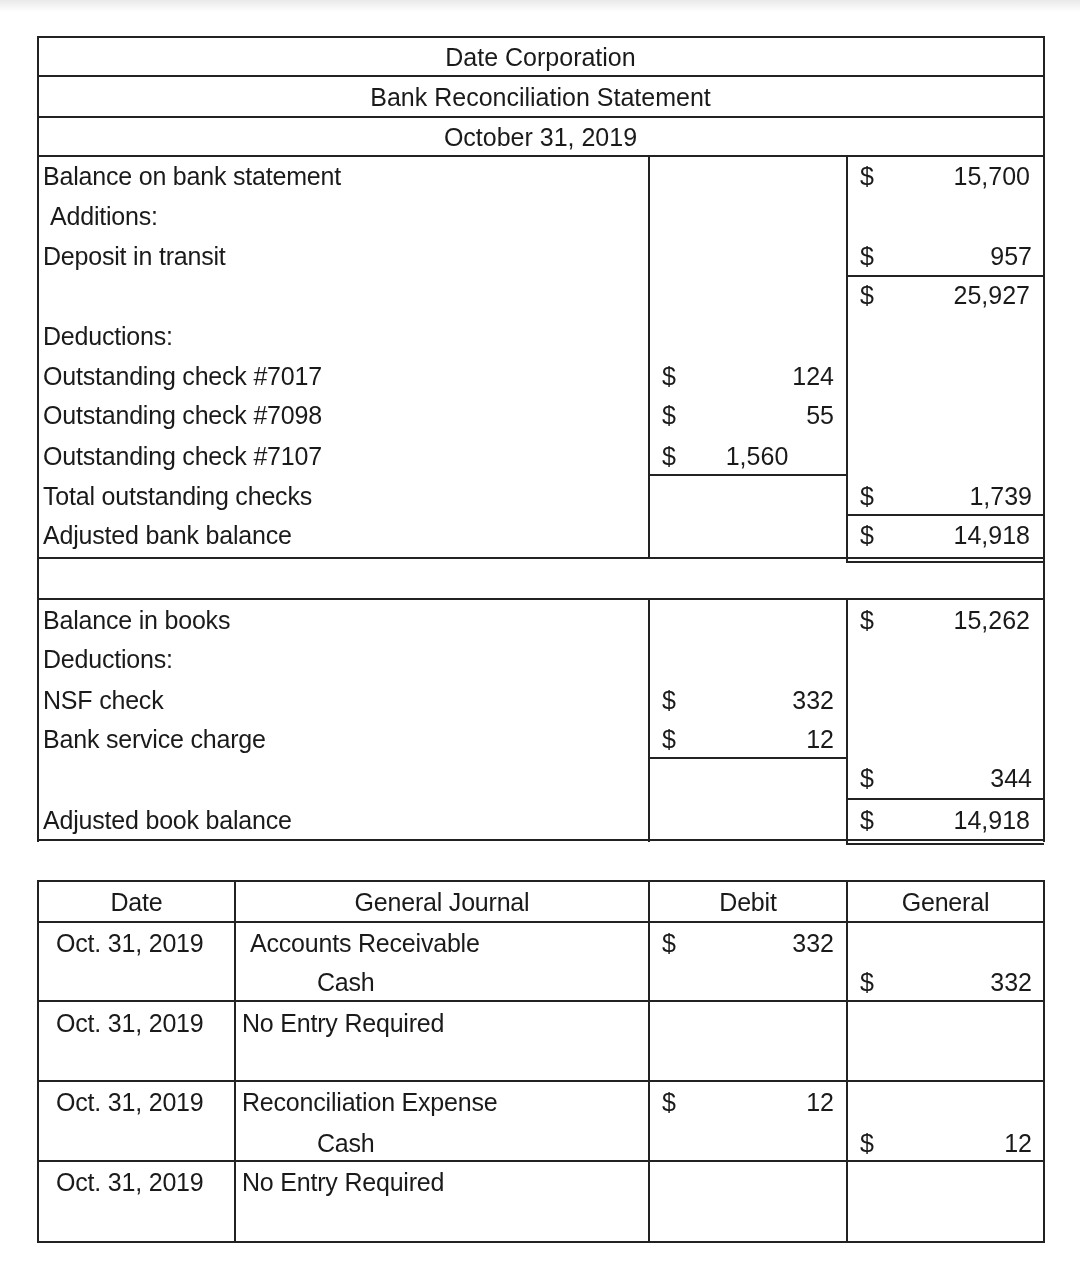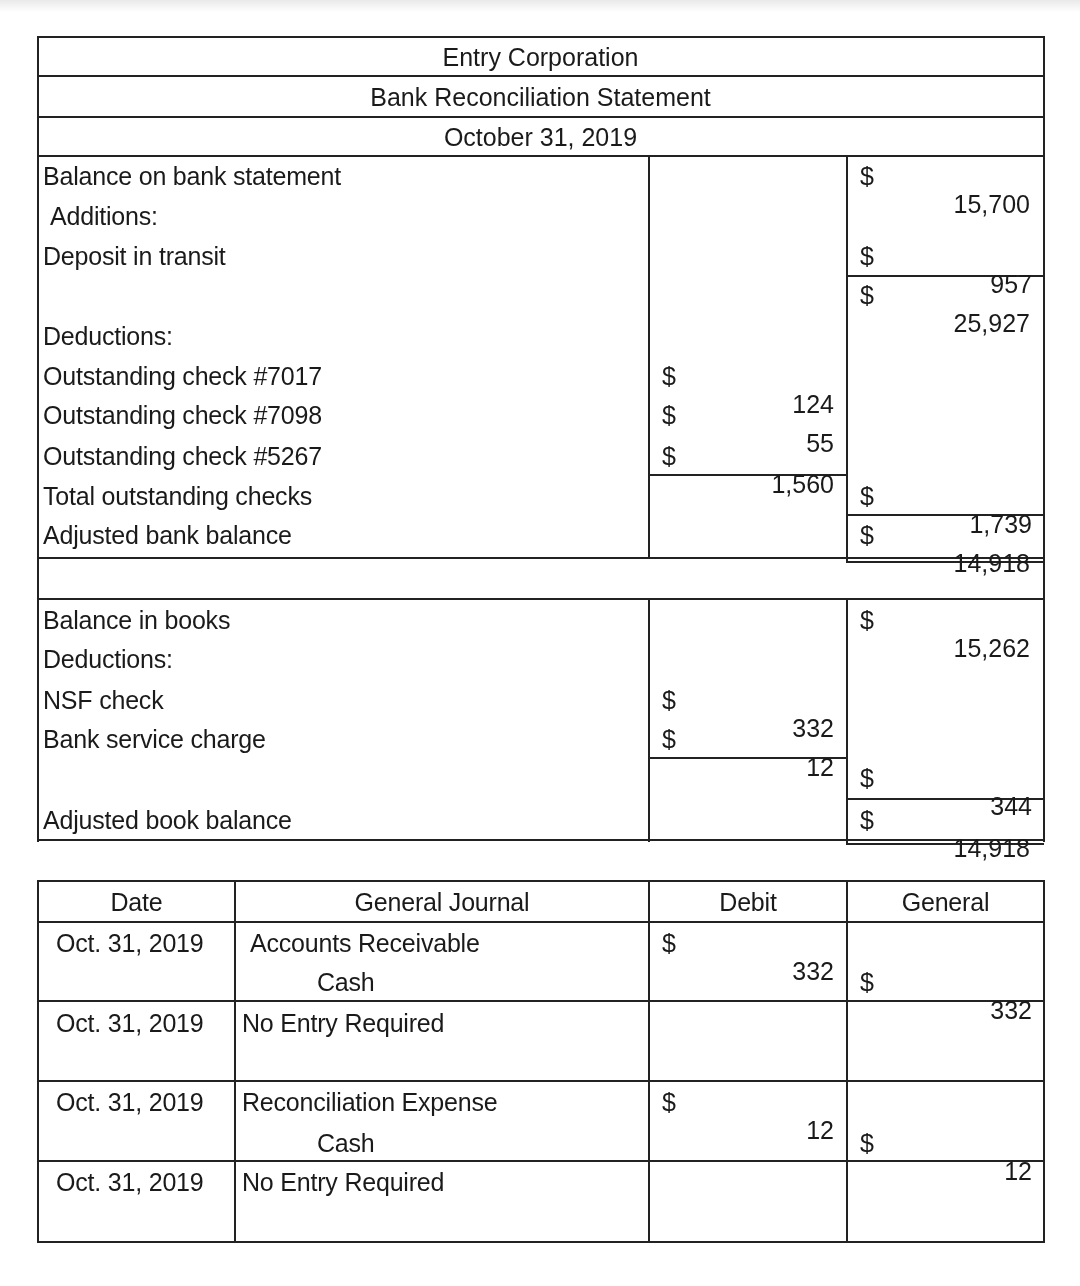--- a/index.html
+++ b/index.html
@@ -5,37 +5,37 @@
   html, body { margin:0; padding:0; background:#ffffff; }
   body { width:1080px; height:1286px; position:relative; overflow:hidden;
          font-family:"Liberation Sans", sans-serif; color:#1a1a1a; }
   .topshade { position:absolute; left:0; top:0; width:1080px; height:12px;
               background:linear-gradient(#e9e9e9, #ffffff); }
   .hl { position:absolute; height:2px; background:#222; }
   .vl { position:absolute; width:2px; background:#222; }
   .txt { position:absolute; font-size:25px; line-height:30px; white-space:nowrap; letter-spacing:-0.2px; }
   .title { position:absolute; left:38px; width:1005px; text-align:center; font-size:25px; line-height:30px; }
   .dollar { position:absolute; font-size:25px; line-height:30px; }
-  .num { position:absolute; font-size:25px; line-height:30px; text-align:right; white-space:nowrap;margin-top:28px; }
+  .num { position:absolute; font-size:25px; line-height:30px; text-align:right; white-space:nowrap; }
 </style>
 </head>
 <body>
 
 <div class="topshade"></div>
 
 <div>
 
   <div class="hl" style="left:37px; top:36px; width:1008px;"></div>
   <div class="hl" style="left:37px; top:75px; width:1008px;"></div>
   <div class="hl" style="left:37px; top:116px; width:1008px;"></div>
   <div class="hl" style="left:37px; top:155px; width:1008px;"></div>
   <div class="vl" style="left:37px; top:36px; height:523px;"></div>
   <div class="vl" style="left:1043px; top:36px; height:806px;"></div>
 
-  <div class="title" style="top:42px;">Entry Corporation</div>
+  <div class="title" style="top:42px;">Date Corporation</div>
   <div class="title" style="top:82px;">Bank Reconciliation Statement</div>
   <div class="title" style="top:122px;">October 31, 2019</div>
 
   <div class="vl" style="left:648px; top:155px; height:404px;"></div>
   <div class="vl" style="left:846px; top:155px; height:406px;"></div>
   <div class="hl" style="left:846px; top:275px; width:198px;"></div>
   <div class="hl" style="left:648px; top:474px; width:198px;"></div>
   <div class="hl" style="left:846px; top:514px; width:198px;"></div>
   <div class="hl" style="left:37px; top:557px; width:1008px;"></div>
   <div class="hl" style="left:846px; top:561px; width:198px;"></div>
@@ -60,23 +60,23 @@
     <div class="txt" style="left:43px; top:321px;">Deductions:</div>
 
     <div class="txt" style="left:43px; top:361px;">Outstanding check #7017</div>
     <div class="dollar" style="left:662px; top:361px;">$</div>
     <div class="num" style="left:680px; width:154px; top:361px;">124</div>
 
     <div class="txt" style="left:43px; top:400px;">Outstanding check #7098</div>
     <div class="dollar" style="left:662px; top:400px;">$</div>
     <div class="num" style="left:680px; width:154px; top:400px;">55</div>
 
-    <div class="txt" style="left:43px; top:441px;">Outstanding check #5267</div>
+    <div class="txt" style="left:43px; top:441px;">Outstanding check #7107</div>
     <div class="dollar" style="left:662px; top:441px;">$</div>
-    <div class="num" style="left:680px; width:154px; top:441px;">1,560</div>
+    <div class="num" style="left:680px; width:154px; top:441px;text-align:center;">1,560</div>
 
     <div class="txt" style="left:43px; top:481px;">Total outstanding checks</div>
     <div class="dollar" style="left:860px; top:481px;">$</div>
     <div class="num" style="left:880px; width:152px; top:481px;">1,739</div>
 
     <div class="txt" style="left:43px; top:520px;">Adjusted bank balance</div>
     <div class="dollar" style="left:860px; top:520px;">$</div>
     <div class="num" style="left:880px; width:150px; top:520px;">14,918</div>
   </div>
 

